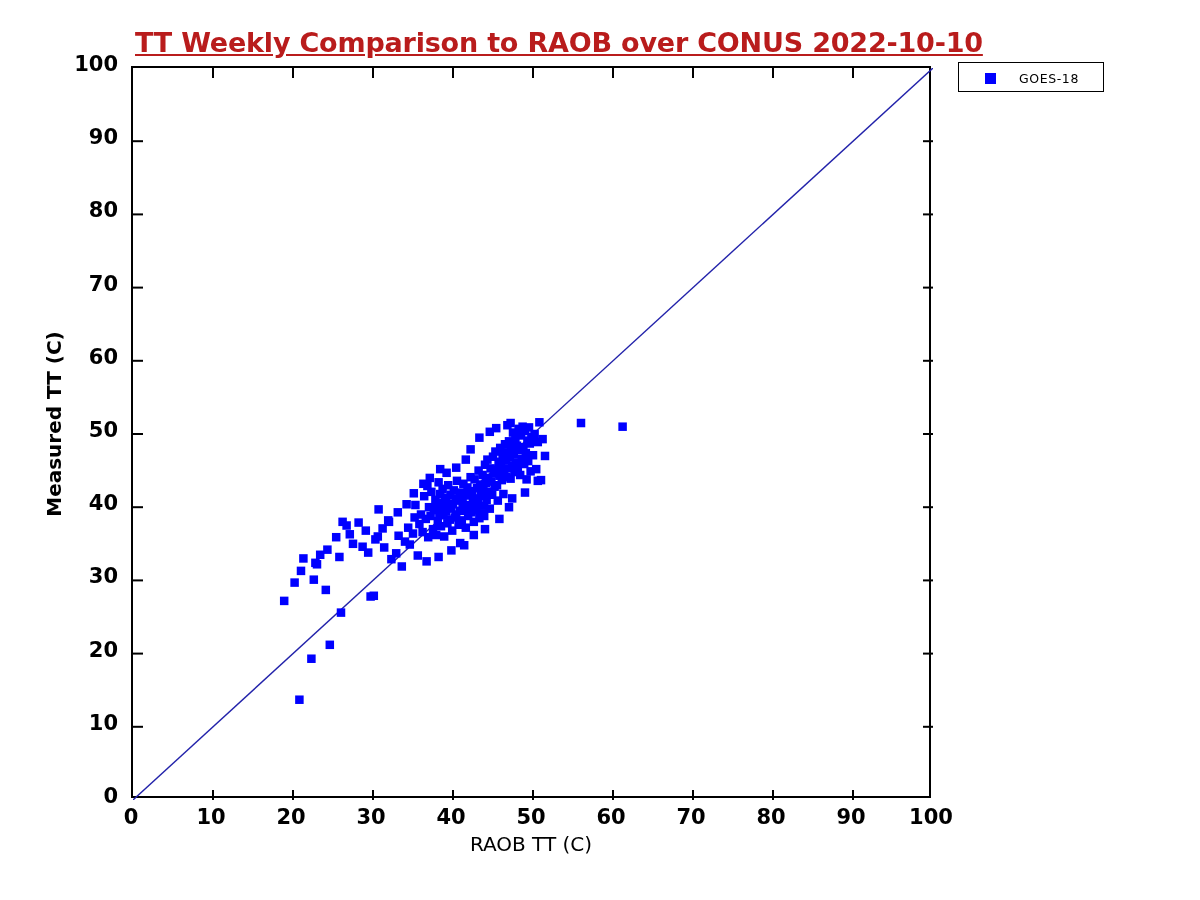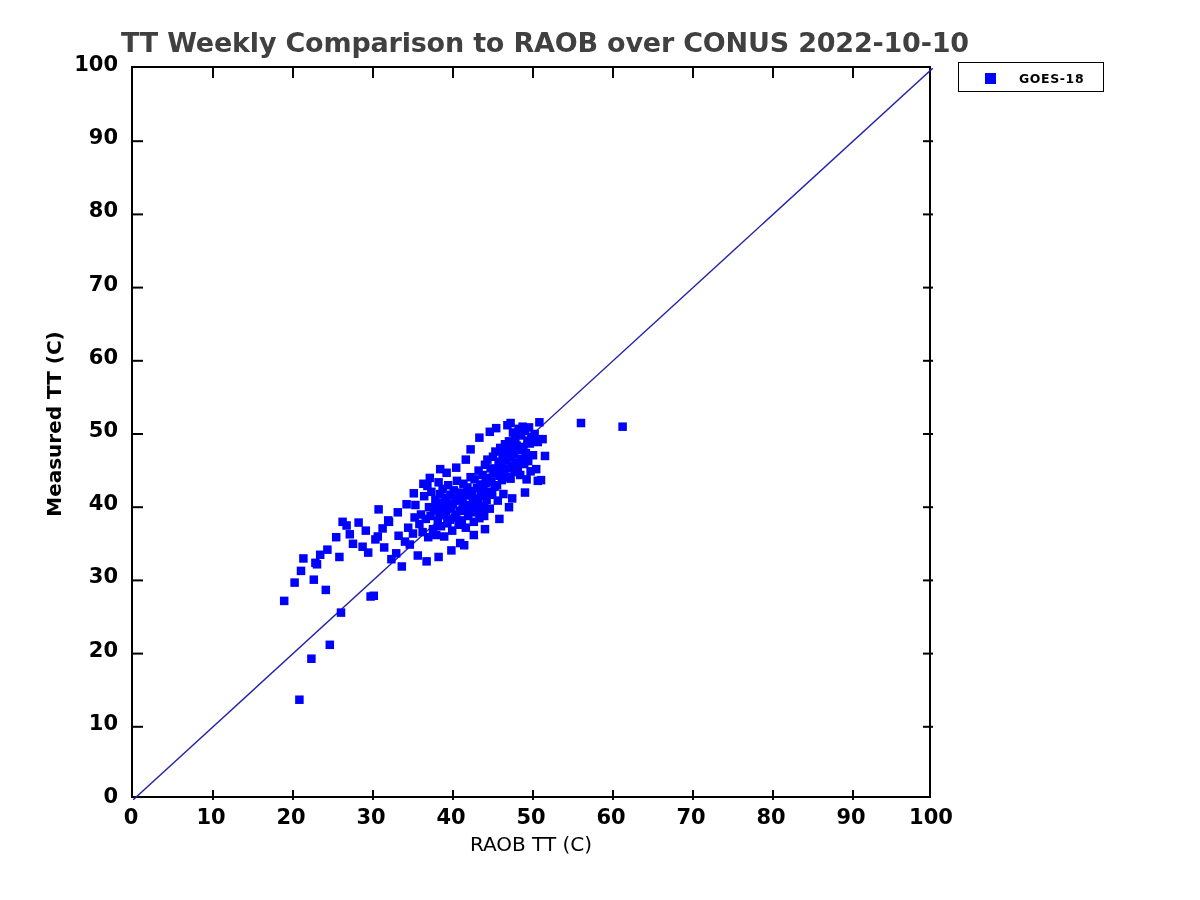--- a/index.html
+++ b/index.html
@@ -16,29 +16,30 @@
   }
   #root {
     position: absolute;
     left: 0; top: 0;
     width: 1200px;
     height: 900px;
   }
   
   #chart-title {
     position: absolute;
-    left: 121px;
+    left: 135px;
     top: 27px;
     width: 800px;
     text-align: center;
     font-size: 27px;
     font-weight: bold;
-    color: #404040;
+    color: #b91c1c;
     letter-spacing: -0.2px;
     white-space: nowrap;
+    text-decoration: underline;
   }
   
   #plot-area {
     position: absolute;
     left: 131px;
     top: 66px;
     width: 800px;
     height: 732px;
     border: 2px solid #000000;
     box-sizing: border-box;
@@ -122,21 +123,21 @@
     left: 26px;
     top: 10px;
     width: 11px;
     height: 11px;
   }
   #legend-label {
     position: absolute;
     left: 60px;
     top: 8px;
     font-size: 12.5px;
-    font-weight: bold;
+    font-weight: normal;
     color: #000000;
     letter-spacing: 0.6px;
     white-space: nowrap;
   }
 </style>
 </head>
 <body>
 
 <div id="root">
 

